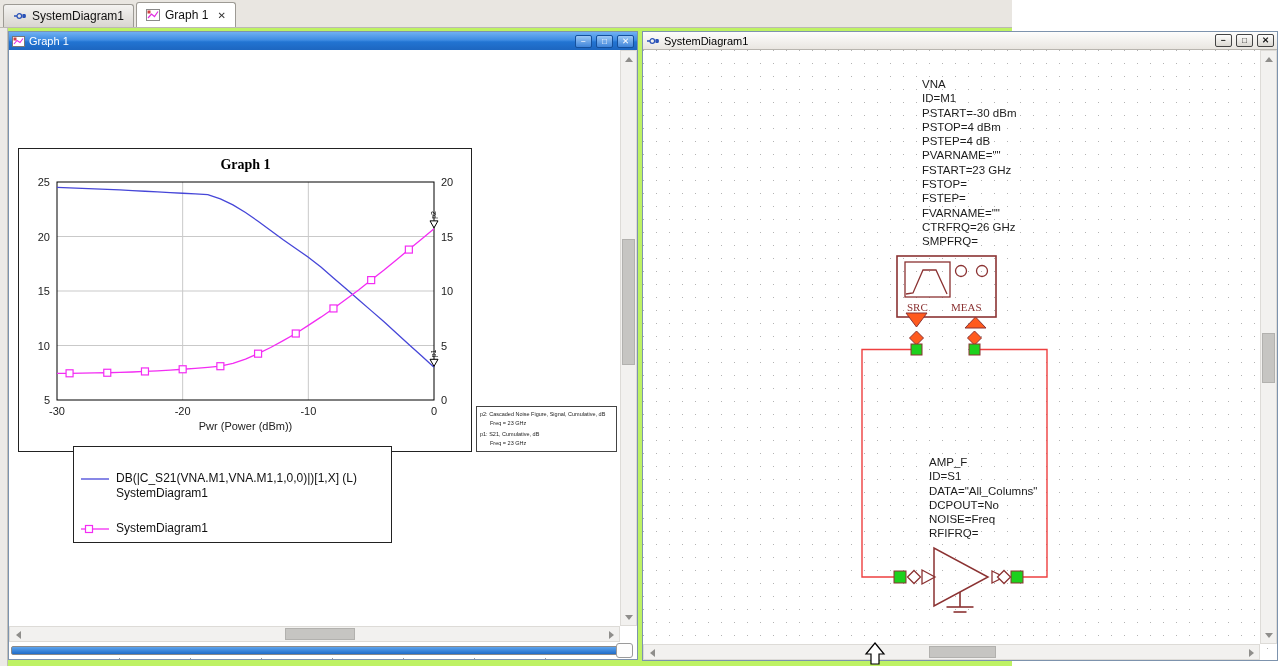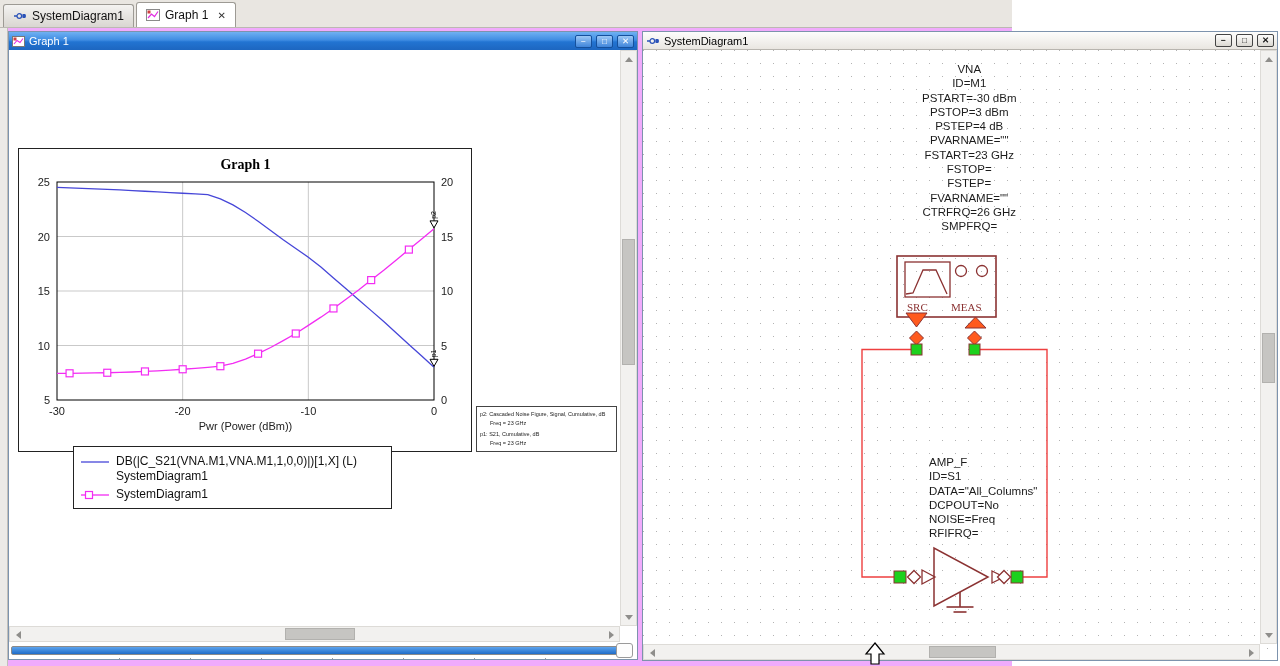--- a/index.html
+++ b/index.html
@@ -1,17 +1,17 @@
 <!DOCTYPE html>
 <html><head>
 <meta charset="utf-8">
 <style>
   * { margin:0; padding:0; box-sizing:border-box; }
   html,body { width:1280px; height:666px; overflow:hidden; font-family:"Liberation Sans", sans-serif; }
-  .app { position:relative; width:1012px; height:666px; background:#f0abfc; }
+  .app { position:relative; width:1012px; height:666px; background:#bef264; }
 
   
   .tabbar { position:absolute; left:0; top:0; width:100%; height:28px;
             background:#e9e6e1; border-bottom:1px solid #bcb9b3;
             display:flex; align-items:flex-end; padding-left:3px; gap:2px; }
   .tab { height:23px; display:flex; align-items:center; gap:5px; padding:0 9px;
          font-size:12px; color:#111; border:1px solid #9d9a94; border-bottom:none;
          border-radius:3px 3px 0 0; background:linear-gradient(#f4f3f1,#d9d6d1); cursor:default; }
   .tab.active { background:#ffffff; height:25px; }
   .tab .close { font-size:10px; color:#333; margin-left:4px; }
@@ -37,21 +37,21 @@
   .titlebar.blue .tb-btn { background:linear-gradient(#9cc8f6,#3f85da); border:1px solid #15509c; color:#fff; }
   .titlebar.light .tb-btn { background:linear-gradient(#fdfdfc,#dbd8d2); border:1px solid #444; color:#111; font-weight:bold; }
 
   .win-body { position:relative; width:100%; height:calc(100% - 18px); background:#fff; overflow:hidden; }
 
   
   .chart-box { position:absolute; left:9px; top:98px; width:454px; height:304px;
                border:1px solid #222; background:#fff; }
   .legend { position:absolute; left:64px; top:396px; width:319px; border:1px solid #222;
             background:#fff; padding:4px 6px 6px 6px; font-size:12px; color:#111; }
-  .legend-entry { display:flex; gap:6px; margin-top:3px; }
+  .legend-entry { display:flex; gap:6px; margin-top:20px; }
   .legend-sample { flex:0 0 30px; margin-top:1px; }
   .legend-text div { line-height:1.26; }
   .annot { position:absolute; left:467px; top:356px; width:141px; height:46px;
            border:1px solid #444; background:#fff; font-size:5.5px; line-height:1.65;
            color:#222; padding:3px 3px; }
   .annot .sub { padding-left:10px; margin-bottom:2px; }
 
   
   .vscroll { position:absolute; width:17px; background:#f2f1ef; border:1px solid #dddbd7; }
   .hscroll { position:absolute; height:16px; background:#f2f1ef; border:1px solid #dddbd7; }
@@ -232,21 +232,21 @@
           <circle cx="6.3" cy="6" r="2.3" stroke="#2a52b8" fill="none" stroke-width="1.2"></circle>
           <rect x="9.5" y="4" width="3" height="4" fill="#2a52b8"></rect>
         </svg>
         <span class="t-title">SystemDiagram1</span>
         <span class="tb-btn">−</span>
         <span class="tb-btn">□</span>
         <span class="tb-btn">✕</span>
       </header>
       <div class="win-body dotgrid">
 
-        <div class="param-block" style="left:279px; top:12px;text-align:center;"><div>VNA</div><div>ID=M1</div><div>PSTART=-30 dBm</div><div>PSTOP=3 dBm</div><div>PSTEP=4 dB</div><div>PVARNAME=""</div><div>FSTART=23 GHz</div><div>FSTOP=</div><div>FSTEP=</div><div>FVARNAME=""</div><div>CTRFRQ=26 GHz</div><div>SMPFRQ=</div></div>
+        <div class="param-block" style="left:279px; top:27px;"><div>VNA</div><div>ID=M1</div><div>PSTART=-30 dBm</div><div>PSTOP=4 dBm</div><div>PSTEP=4 dB</div><div>PVARNAME=""</div><div>FSTART=23 GHz</div><div>FSTOP=</div><div>FSTEP=</div><div>FVARNAME=""</div><div>CTRFRQ=26 GHz</div><div>SMPFRQ=</div></div>
 
         <div class="param-block" style="left:286px; top:405px;"><div>AMP_F</div><div>ID=S1</div><div>DATA="All_Columns"</div><div>DCPOUT=No</div><div>NOISE=Freq</div><div>RFIFRQ=</div></div>
 
         <svg class="schem-svg" viewBox="0 0 617 594" width="617" height="594">
 
           <g stroke="#ee3f3f" stroke-width="1.4" fill="none">
             <polyline points="268,299.5 219,299.5 219,527 251,527"></polyline>
           </g>
           <g stroke="#ee3f3f" stroke-width="1.4" fill="none">
             <polyline points="380,527 404,527 404,299.5 337,299.5"></polyline>

